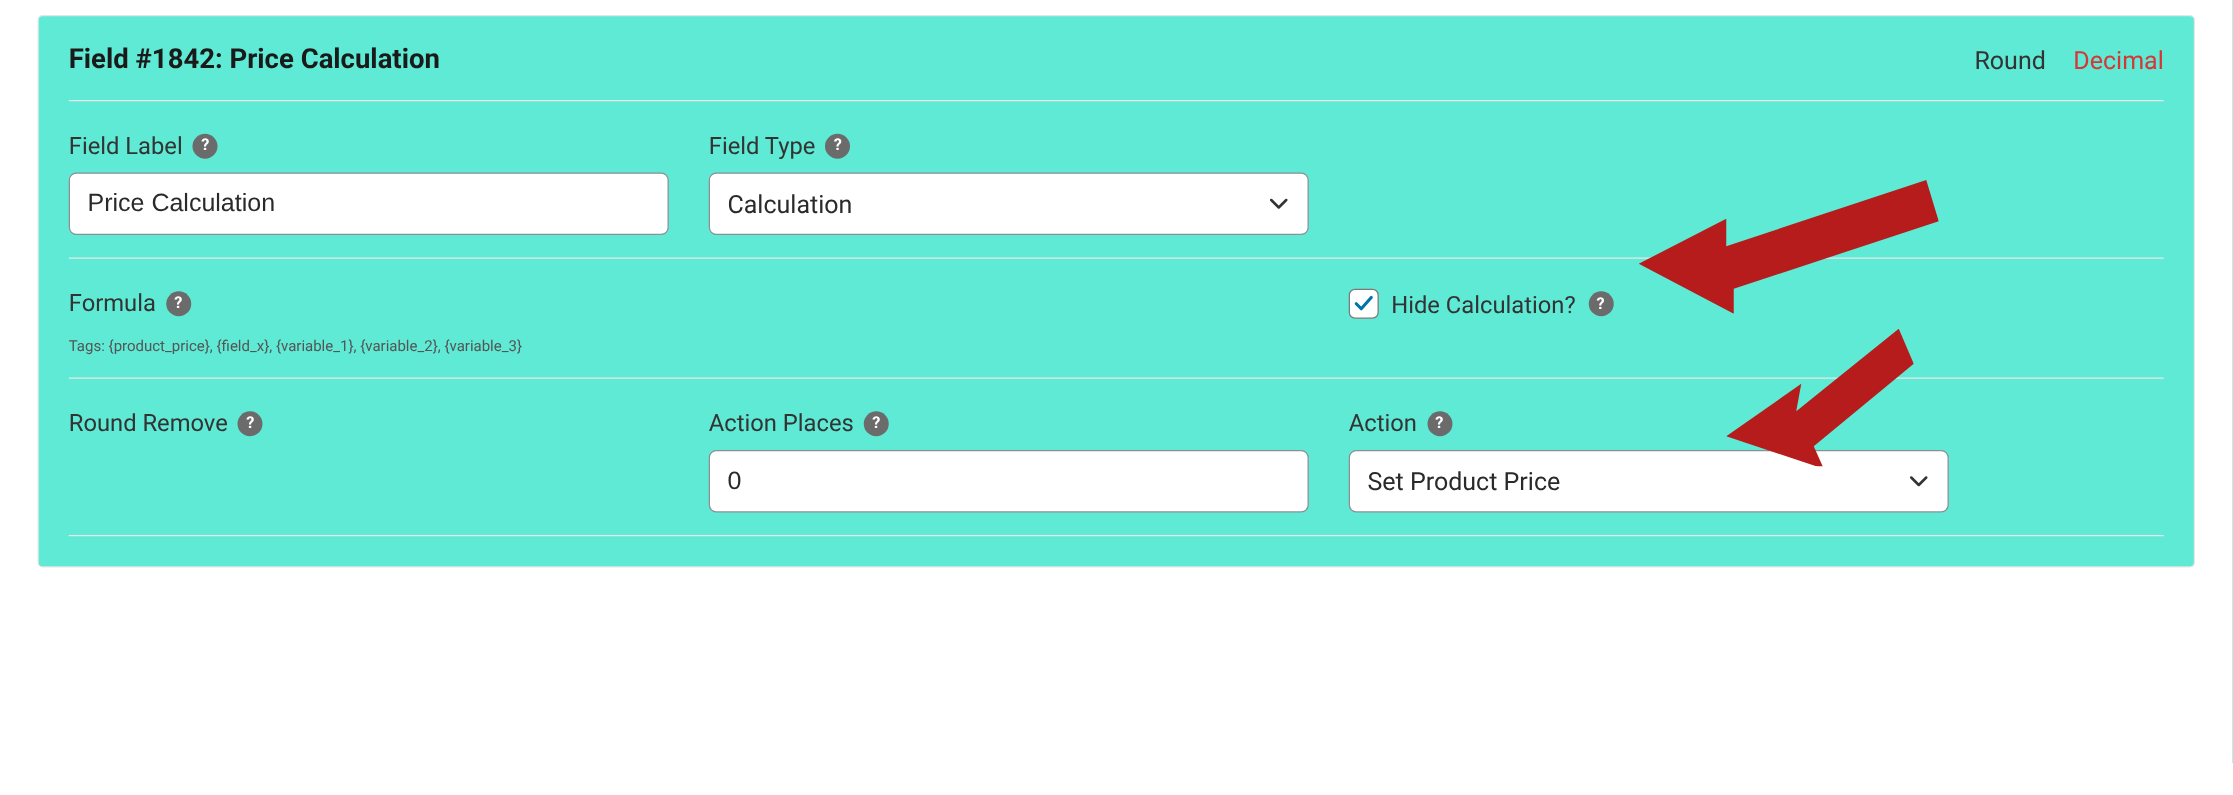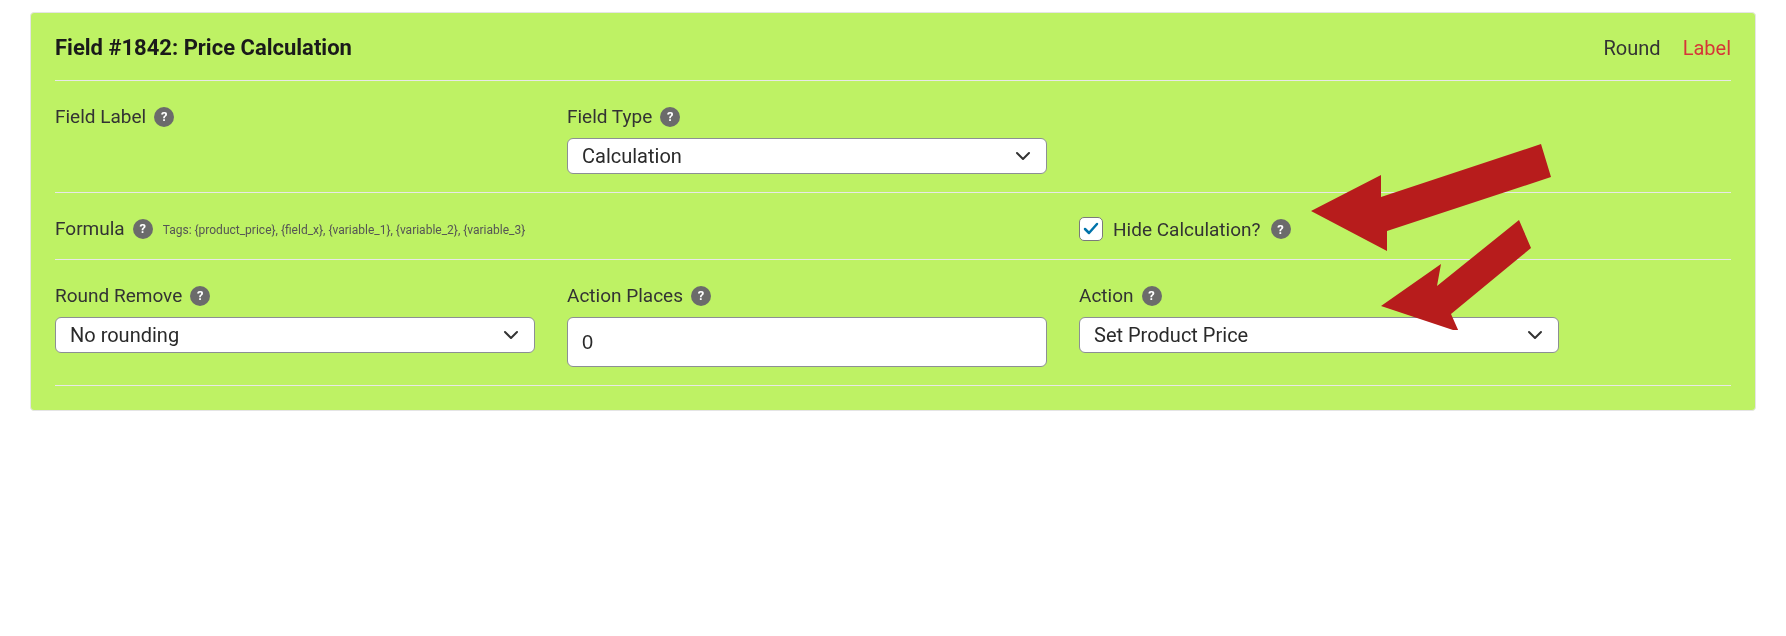--- a/index.html
+++ b/index.html
@@ -2,21 +2,21 @@
 <html><head>
   <meta charset="utf-8">
   <style>
     * { box-sizing: border-box; margin: 0; padding: 0; }
     body {
       font-family: -apple-system, BlinkMacSystemFont, "Segoe UI", Roboto, Helvetica, Arial, sans-serif;
       background: #fff;
       padding: 12px 30px 30px 30px;
     }
     .panel {
-      background: #bef264;
+      background: #5eead4;
       border: 1px solid #e5e5e5;
       border-radius: 4px;
       padding: 0 24px 24px 24px;
       position: relative;
     }
     .panel-header {
       display: flex;
       justify-content: space-between;
       align-items: center;
       padding: 22px 0 20px 0;
@@ -81,21 +81,21 @@
       border: 1.5px solid #8c8f94;
       border-radius: 6px;
       background: #fff;
     }
     .select-wrap {
       position: relative;
       width: 100%;
     }
     .select-box {
       width: 100%;
-      height: 36px;
+      height: 50px;
       padding: 0 44px 0 14px;
       font-size: 20px;
       color: #2a2a2a;
       border: 1.5px solid #8c8f94;
       border-radius: 6px;
       background: #fff;
       display: flex;
       align-items: center;
       cursor: pointer;
     }
@@ -104,21 +104,21 @@
       right: 14px;
       top: 50%;
       transform: translateY(-50%);
       pointer-events: none;
     }
     .chevron svg { display: block; }
     .formula-row {
       flex-direction: row;
       align-items: flex-start;
     }
-    .formula-left { flex: 0 0 992px; display: flex; flex-direction: row; gap: 10px; }
+    .formula-left { flex: 0 0 992px; display: flex; flex-direction: column; gap: 10px; }
     .formula-right { flex: 1; padding-top: 0; }
     .hint {
       font-size: 12px;
       color: #555;
       padding-top: 6px;
     }
     .checkbox-row {
       display: flex;
       align-items: center;
       gap: 10px;
@@ -147,32 +147,33 @@
   </style>
 </head>
 <body>
 
 <div class="panel">
 
   <div class="panel-header">
     <div class="panel-title">Field #1842: Price Calculation</div>
     <div class="panel-actions">
       <span class="action-copy">Round</span>
-      <span class="action-remove">Label</span>
+      <span class="action-remove">Decimal</span>
     </div>
   </div>
 
   <hr class="divider">
 
   <div class="row">
     <div class="col col-a">
       <div class="label-row">
         <span>Field Label</span>
         <span class="help-icon">?</span>
       </div>
+      <input type="text" value="Price Calculation" style="">
     </div>
 
     <div class="col col-b">
       <div class="label-row">
         <span>Field Type</span>
         <span class="help-icon">?</span>
       </div>
       <div class="select-wrap">
         <div class="select-box">
           <span>Calculation</span>
@@ -219,30 +220,20 @@
   </div>
 
   <hr class="divider">
 
   <div class="row">
     <div class="col col-a">
       <div class="label-row">
         <span>Round Remove</span>
         <span class="help-icon">?</span>
       </div>
-      <div class="select-wrap">
-        <div class="select-box">
-          <span>No rounding</span>
-        </div>
-        <span class="chevron">
-          <svg width="20" height="20" viewBox="0 0 20 20">
-              <path d="M4 7l6 6 6-6" fill="none" stroke="#333" stroke-width="2" stroke-linecap="round" stroke-linejoin="round"></path>
-            </svg>
-        </span>
-      </div>
     </div>
 
     <div class="col col-b">
       <div class="label-row">
         <span>Action Places</span>
         <span class="help-icon">?</span>
       </div>
       <input type="text" value="0" style="">
     </div>
 

